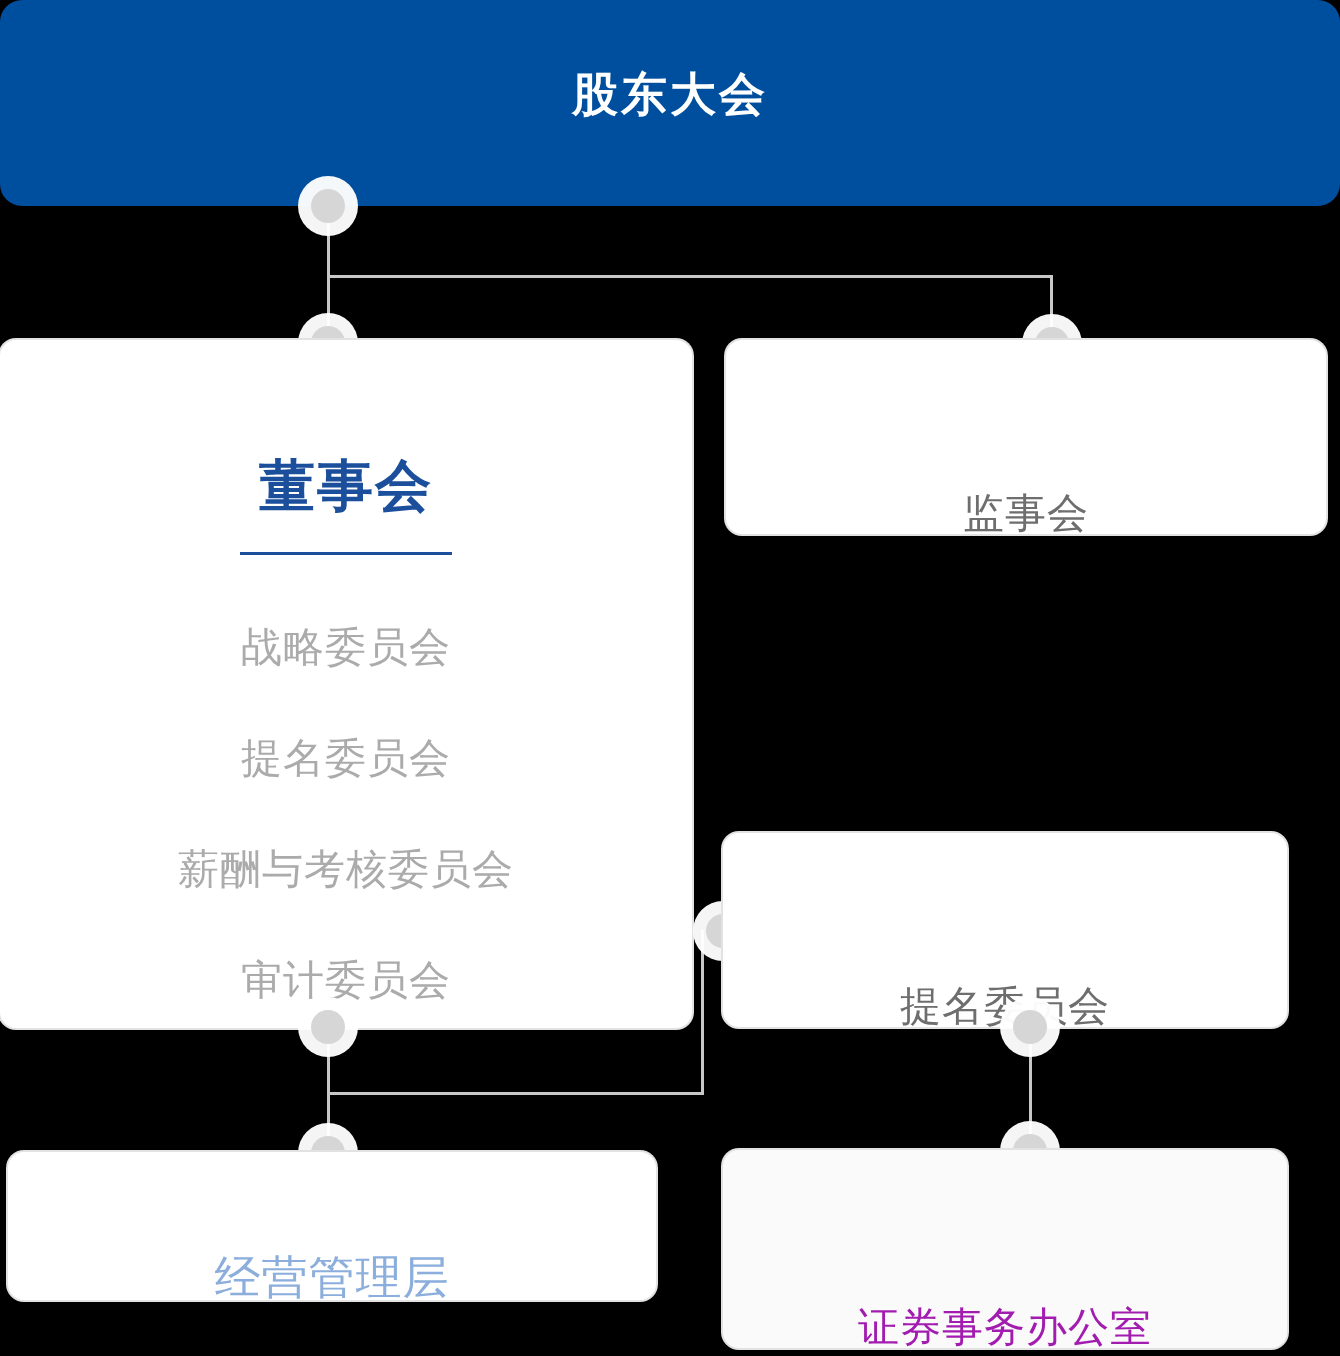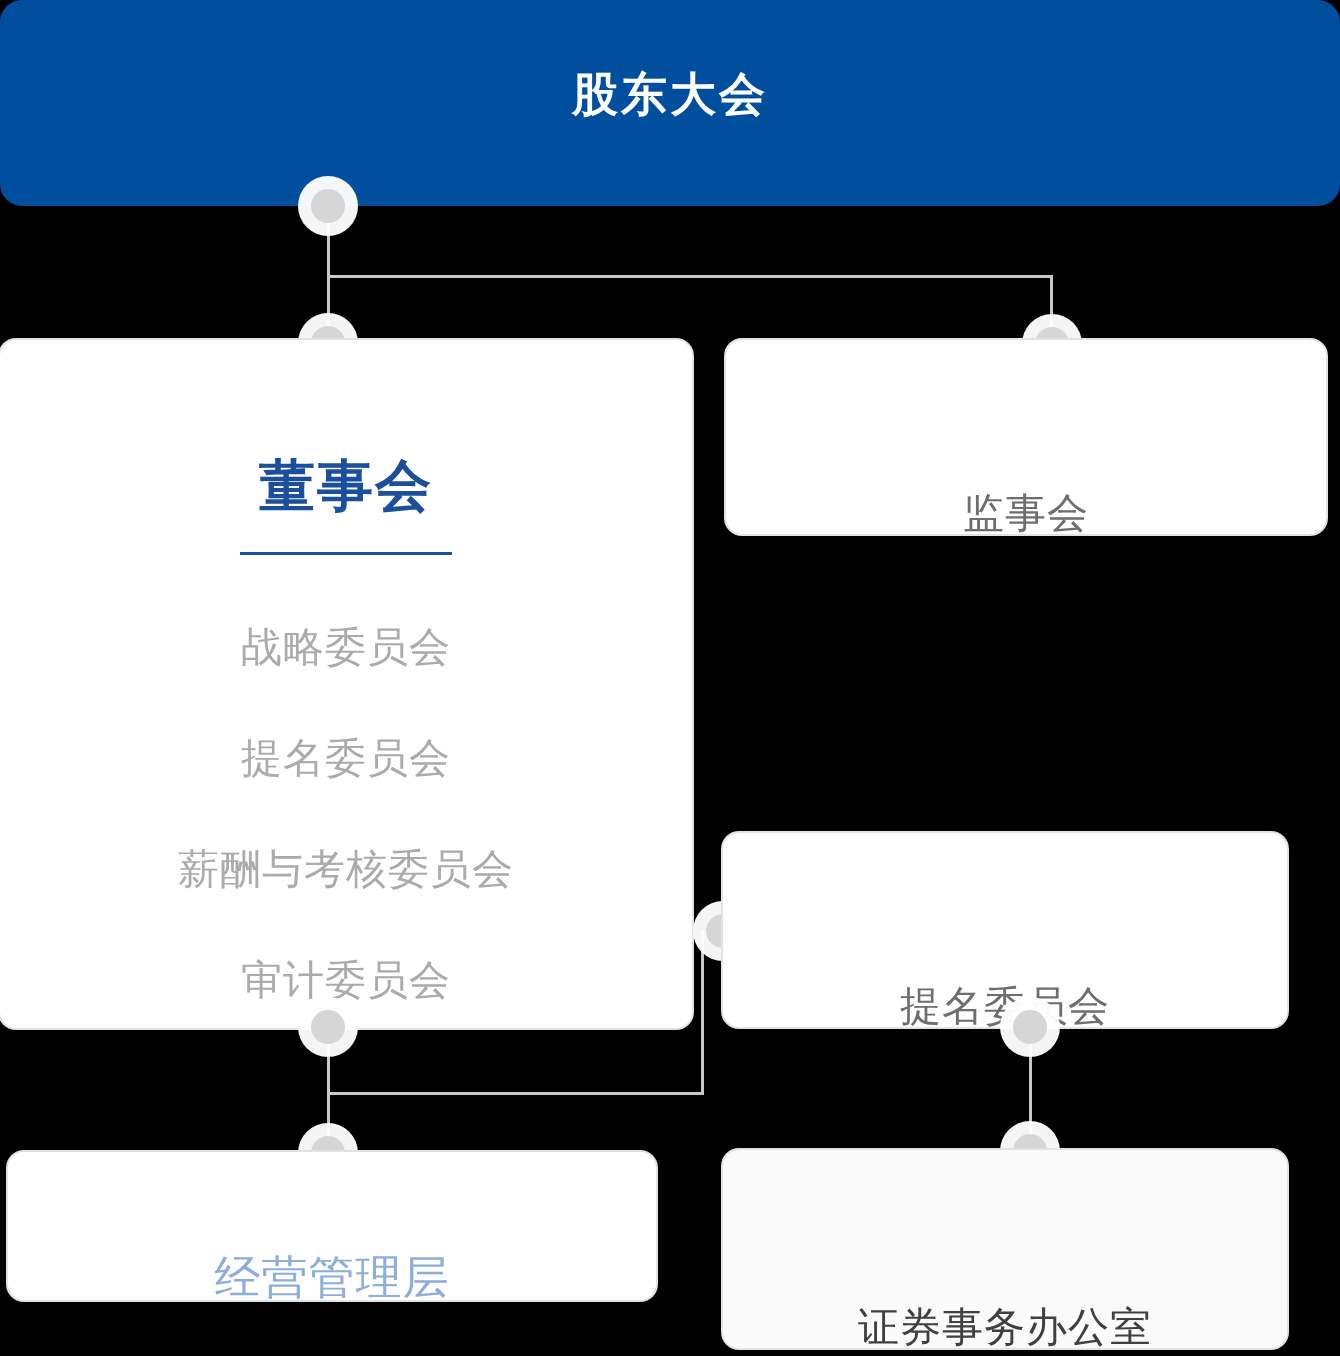--- a/index.html
+++ b/index.html
@@ -123,21 +123,21 @@
     width: 564px;
     height: 198px;
   }
 
   .node-label {
     font-size: 41px;
     line-height: 1;
     letter-spacing: 1px;
   }
   .label-gray   { color: #6E6E6E; }
-  .label-lgray  { color: #404040; }
+  .label-lgray  { color: #a21caf; }
   .label-blue   { color: #8BAEDC; font-size: 46px; }
 
   
   .vline, .hline {
     position: absolute;
     background: #C8C8C8;
   }
   .vline { width: 3px; }
   .hline { height: 3px; }
 

